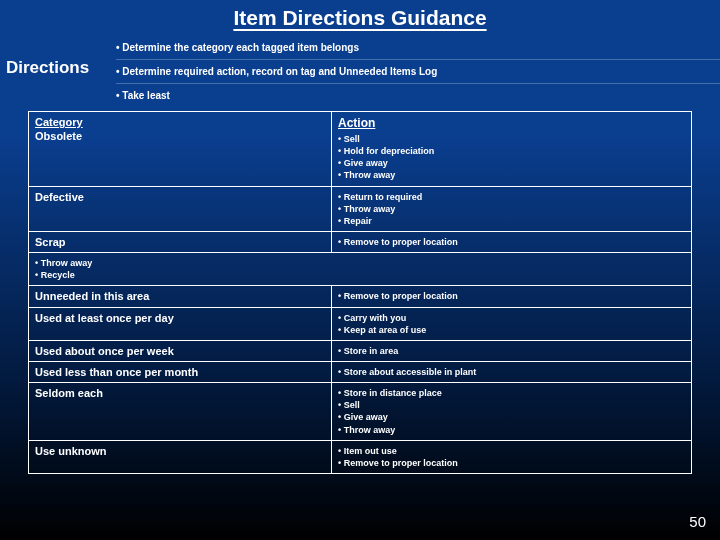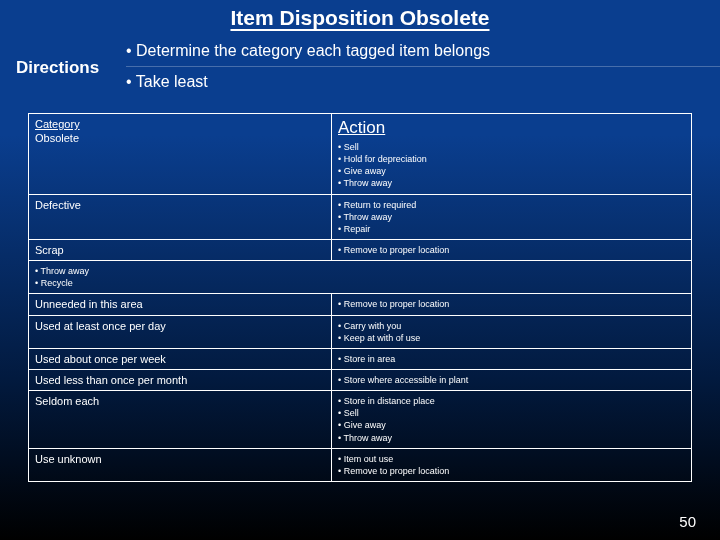--- a/index.html
+++ b/index.html
@@ -26,86 +26,88 @@
   .directions-row {
     display: flex;
     align-items: flex-start;
     margin-top: 6px;
   }
   .directions-label {
     width: 110px;
     font-size: 17px;
     font-weight: bold;
     padding-top: 22px;
-    padding-left: 16px;
+    padding-left: 6px;
   }
   .directions-list {
     flex: 1;
-    font-size: 16px;
+    font-size: 10px;
+    font-weight: bold;
   }
   .directions-list .ditem {
     padding: 6px 0 6px 0;
     border-bottom: 1px solid rgba(255,255,255,0.25);
   }
   .directions-list .ditem:last-child {
     border-bottom: none;
   }
   .table {
-    margin: 16px 28px 0 28px;
+    margin: 4px 28px 0 28px;
     border: 1px solid #fff;
     font-size: 11px;
-    font-weight: normal;
+    font-weight: bold;
   }
   .row {
     display: flex;
     border-bottom: 1px solid #fff;
   }
   .row:last-child {
     border-bottom: none;
   }
   .cell {
     padding: 4px 6px;
   }
   .cell.cat {
     width: 290px;
     border-right: 1px solid #fff;
   }
   .cell.act {
     flex: 1;
     font-size: 9px;
   }
   .cell.act .hdr {
-    font-size: 17px;
+    font-size: 12px;
     text-decoration: underline;
     margin-bottom: 3px;
   }
   .cell.cat .hdr {
     text-decoration: underline;
     margin-bottom: 2px;
   }
   .aline {
     line-height: 1.35;
   }
   .pagenum {
     position: absolute;
-    right: 24px;
+    right: 14px;
     bottom: 10px;
     font-size: 15px;
     color: #fff;
   }
 </style>
 </head>
 <body>
 
-<div class="title">Item Disposition Obsolete</div>
+<div class="title">Item Directions Guidance</div>
 
 <div class="directions-row">
   <div class="directions-label">Directions</div>
   <div class="directions-list">
     <div class="ditem">• Determine the category each tagged item belongs</div>
+    <div class="ditem">• Determine required action, record on tag and Unneeded Items Log</div>
     <div class="ditem">• Take least</div>
   </div>
 </div>
 
 <div class="table">
 
   <div class="row">
     <div class="cell cat">
       <div class="hdr">Category</div>
       <div>Obsolete</div>
@@ -146,35 +148,35 @@
     <div class="cell cat">Unneeded in this area</div>
     <div class="cell act">
       <div class="aline">• Remove to proper location</div>
     </div>
   </div>
 
   <div class="row">
     <div class="cell cat">Used at least once per day</div>
     <div class="cell act">
       <div class="aline">• Carry with you</div>
-      <div class="aline">• Keep at with of use</div>
+      <div class="aline">• Keep at area of use</div>
     </div>
   </div>
 
   <div class="row">
     <div class="cell cat">Used about once per week</div>
     <div class="cell act">
       <div class="aline">• Store in area</div>
     </div>
   </div>
 
   <div class="row">
     <div class="cell cat">Used less than once per month</div>
     <div class="cell act">
-      <div class="aline">• Store where accessible in plant</div>
+      <div class="aline">• Store about accessible in plant</div>
     </div>
   </div>
 
   <div class="row">
     <div class="cell cat">Seldom each</div>
     <div class="cell act">
       <div class="aline">• Store in distance place</div>
       <div class="aline">• Sell</div>
       <div class="aline">• Give away</div>
       <div class="aline">• Throw away</div>

